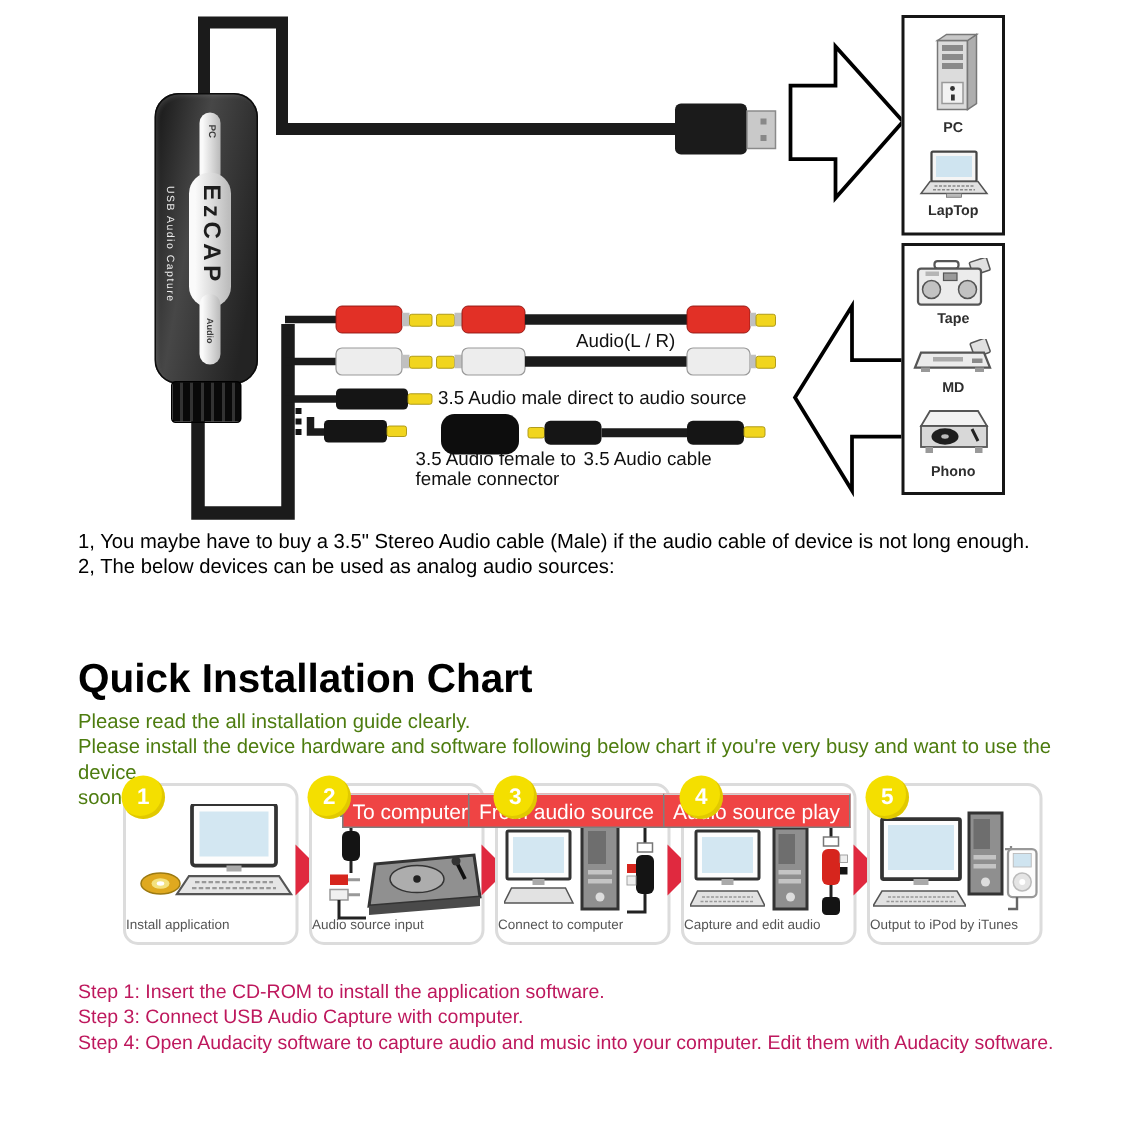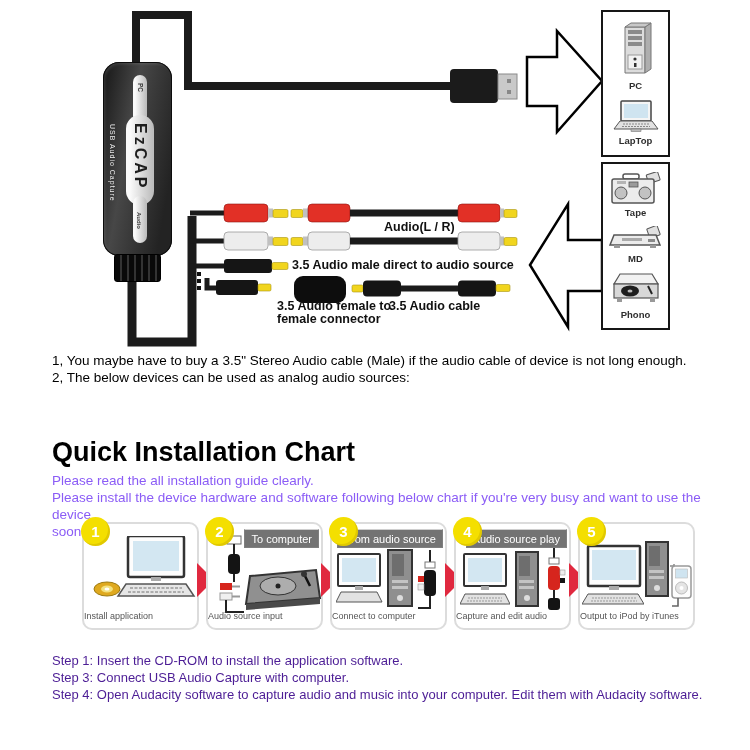--- a/index.html
+++ b/index.html
@@ -21,21 +21,21 @@
   .strip-bottom { left:30px; top:134px; width:14px; height:47px; border-radius:7px; }
   .v-text { writing-mode:vertical-rl; text-orientation:mixed; display:inline-block; }
   .port-top-label { position:absolute; left:4px; top:8px; font-size:6.5px; color:#3c3c3c; font-weight:bold; }
   .port-bottom-label { position:absolute; left:3px; top:16px; font-size:6px; color:#3c3c3c; font-weight:bold; }
   .brand { position:absolute; left:5px; top:8px; font-size:16px; font-weight:bold; letter-spacing:3px; color:#1d1d1d; }
   .side-label { position:absolute; left:6px; top:62px; font-size:7px; letter-spacing:1px; color:#ececec; }
   .connector-block { position:absolute; left:11px; top:192px; width:47px; height:28px; border-radius:3px;
     background:repeating-linear-gradient(90deg,#090909 0 5px,#333 5px 7px); border:1px solid #000; }
 
   
-  .wire-label { position:absolute; font-size:12.5px; font-weight:bold; color:#101010; white-space:nowrap; z-index:3;text-align:right; }
+  .wire-label { position:absolute; font-size:12.5px; font-weight:normal; color:#101010; white-space:nowrap; z-index:3;text-align:right; }
   .lbl-audiolr { left:384px; top:220px; }
   .lbl-male    { left:292px; top:258px; }
   .lbl-fem1    { left:277px; top:299px; }
   .lbl-fem2    { left:277px; top:312px; }
   .lbl-cable   { left:389px; top:299px; }
 
   
   .target-box { position:absolute; left:601px; width:69px; border:2px solid #161616; background:#fff;
     display:flex; flex-direction:column; align-items:center; justify-content:space-evenly; z-index:2; }
   .computer-box { top:10px; height:147px; }
@@ -43,42 +43,42 @@
   .box-item { display:flex; flex-direction:column; align-items:center; }
   .box-label { font-size:9.5px; font-weight:bold; color:#2e2e2e; margin-top:1px; }
 
   
   .notice { position:absolute; left:52px; top:352px; width:660px; font-size:13.5px; color:#000; line-height:17px; }
   .notice-title { font-weight:bold; }
 
   
   .quick { position:absolute; left:52px; top:437px; width:680px; }
   .quick-title { font-size:27px; font-weight:bold; color:#000; }
-  .quick-intro { font-size:13.5px; line-height:17px; margin-top:4px; color:#8b5cf6; }
+  .quick-intro { font-size:13.5px; line-height:17px; margin-top:4px; color:#4d7c0f; }
 
   
   .chart { position:absolute; left:0; top:517px; width:750px; height:130px; }
   .panel { position:absolute; top:5px; width:117px; height:108px; background:#fff;
     border:2px solid #dcdcdc; border-radius:10px; }
   .p1{left:82px}.p2{left:206px}.p3{left:330px}.p4{left:454px}.p5{left:578px}
   .badge { position:absolute; left:-3px; top:-7px; width:29px; height:29px; border-radius:50%;
     background:#f4df00; color:#fff; font-size:15px; font-weight:bold;
     display:flex; align-items:center; justify-content:center; z-index:3;
     box-shadow:inset -2px -2px 0 rgba(190,160,0,.35); }
-  .tag { position:absolute; top:5px; right:2px; background:#737373; color:#fff; font-size:11px;
+  .tag { position:absolute; top:5px; right:2px; background:#ef4444; color:#fff; font-size:14px;
     padding:2.5px 6px; border:1px solid #7f7f7f; border-top-color:#cfcfcf; white-space:nowrap; z-index:2; }
   .caption { position:absolute; bottom:7px; left:0; width:100%; text-align:left;
     font-size:9px; color:#555; }
   .red-arrow { position:absolute; top:46px; width:0; height:0;
     border-left:17px solid #e0293f; border-top:17px solid transparent; border-bottom:17px solid transparent; }
   .ra1{left:197px}.ra2{left:321px}.ra3{left:445px}.ra4{left:569px}
   .art { position:absolute; }
 
   
-  .instructions { position:absolute; left:52px; top:652px; width:680px; font-size:13px; line-height:17.2px; color:#4c1d95; }
+  .instructions { position:absolute; left:52px; top:652px; width:680px; font-size:13px; line-height:17.2px; color:#be185d; }
 </style>
 </head>
 <body>
 
 <div class="page">
 
   <div class="diagram">
 
     <svg class="wires" width="750" height="350" viewBox="0 0 750 350">
 

